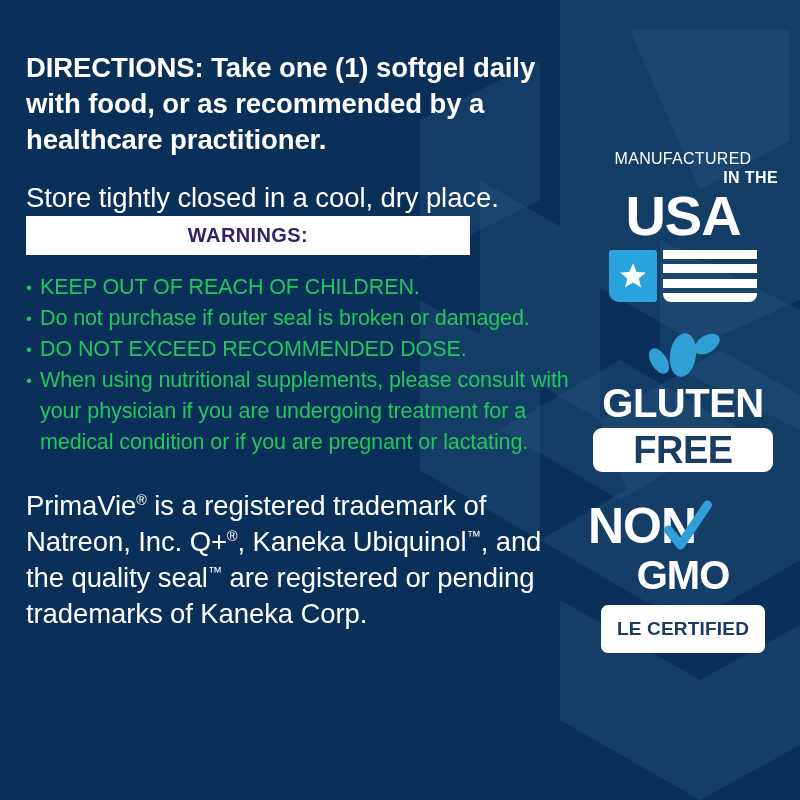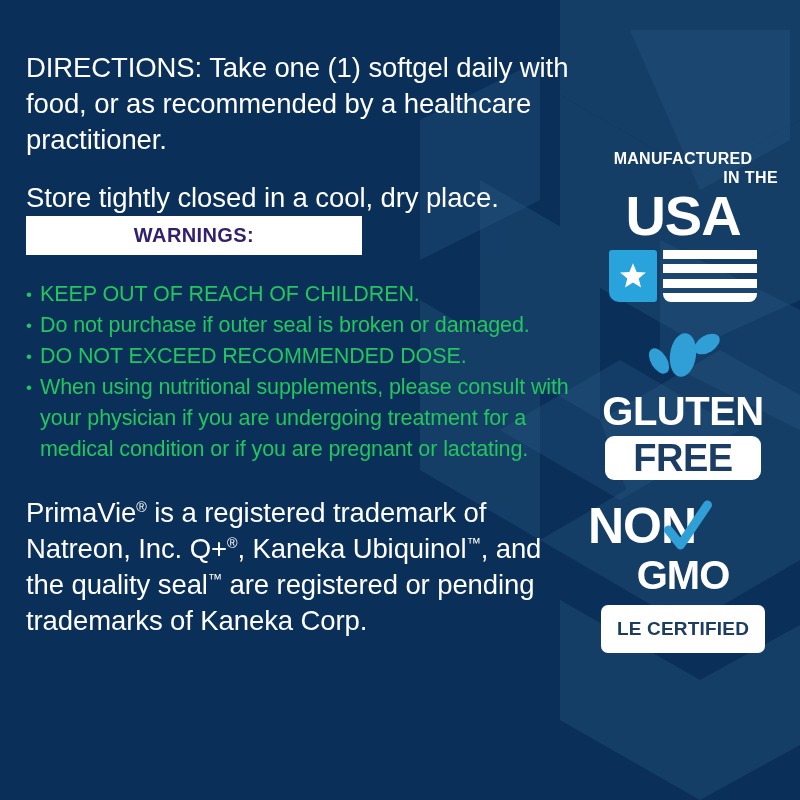--- a/index.html
+++ b/index.html
@@ -36,32 +36,32 @@
   }
 
   .para {
     font-size: 27.5px;
     line-height: 36px;
     letter-spacing: -0.1px;
     color: #ffffff;
     font-weight: 400;
   }
 
-  #directions-para { margin-bottom: 22px; }
+  #directions-para { margin-bottom: 22px; font-weight: bold; }
   #store-para { }
 
   
   #warnings-box {
-    width: 336px;
+    width: 444px;
     height: 39px;
     background: #ffffff;
     display: flex;
     align-items: center;
     justify-content: center;
-    margin-bottom: 24px;
+    margin-bottom: 17px;
   }
   #warnings-title {
     color: #33206b;
     font-size: 20px;
     font-weight: 700;
     letter-spacing: 0.4px;
   }
 
   #warnings-list { list-style: none; }
   .warning-item {
@@ -103,21 +103,21 @@
     z-index: 2;
   }
 
   .badge { position: absolute; left: 0; width: 190px; }
 
   
   #badge-usa { top: 150px; }
   #usa-line1 {
     text-align: center;
     font-size: 16px;
-    font-weight: 700;
+    font-weight: 400;
     letter-spacing: 0.3px;
     line-height: 18px;
   }
   #usa-line2 {
     text-align: right;
     font-size: 16px;
     font-weight: 700;
     letter-spacing: 0.4px;
     line-height: 19px;
   }
@@ -156,25 +156,25 @@
 
   
   #badge-gluten { top: 330px; }
   #gluten-leaves { height: 50px; position: relative; margin: 0 auto; width: 90px; }
   #gluten-word {
     text-align: center;
     font-size: 40px;
     font-weight: 700;
     line-height: 42px;
     letter-spacing: -0.5px;
-    margin-top: 10px;
+    margin-top: 2px;
   }
   #free-pill {
     margin: 4px auto 0;
-    width: 156px;
+    width: 180px;
     height: 44px;
     background: #ffffff;
     border-radius: 9px;
     display: flex;
     align-items: center;
     justify-content: center;
   }
   #free-word {
     color: #1b3c63;
     font-size: 38px;

